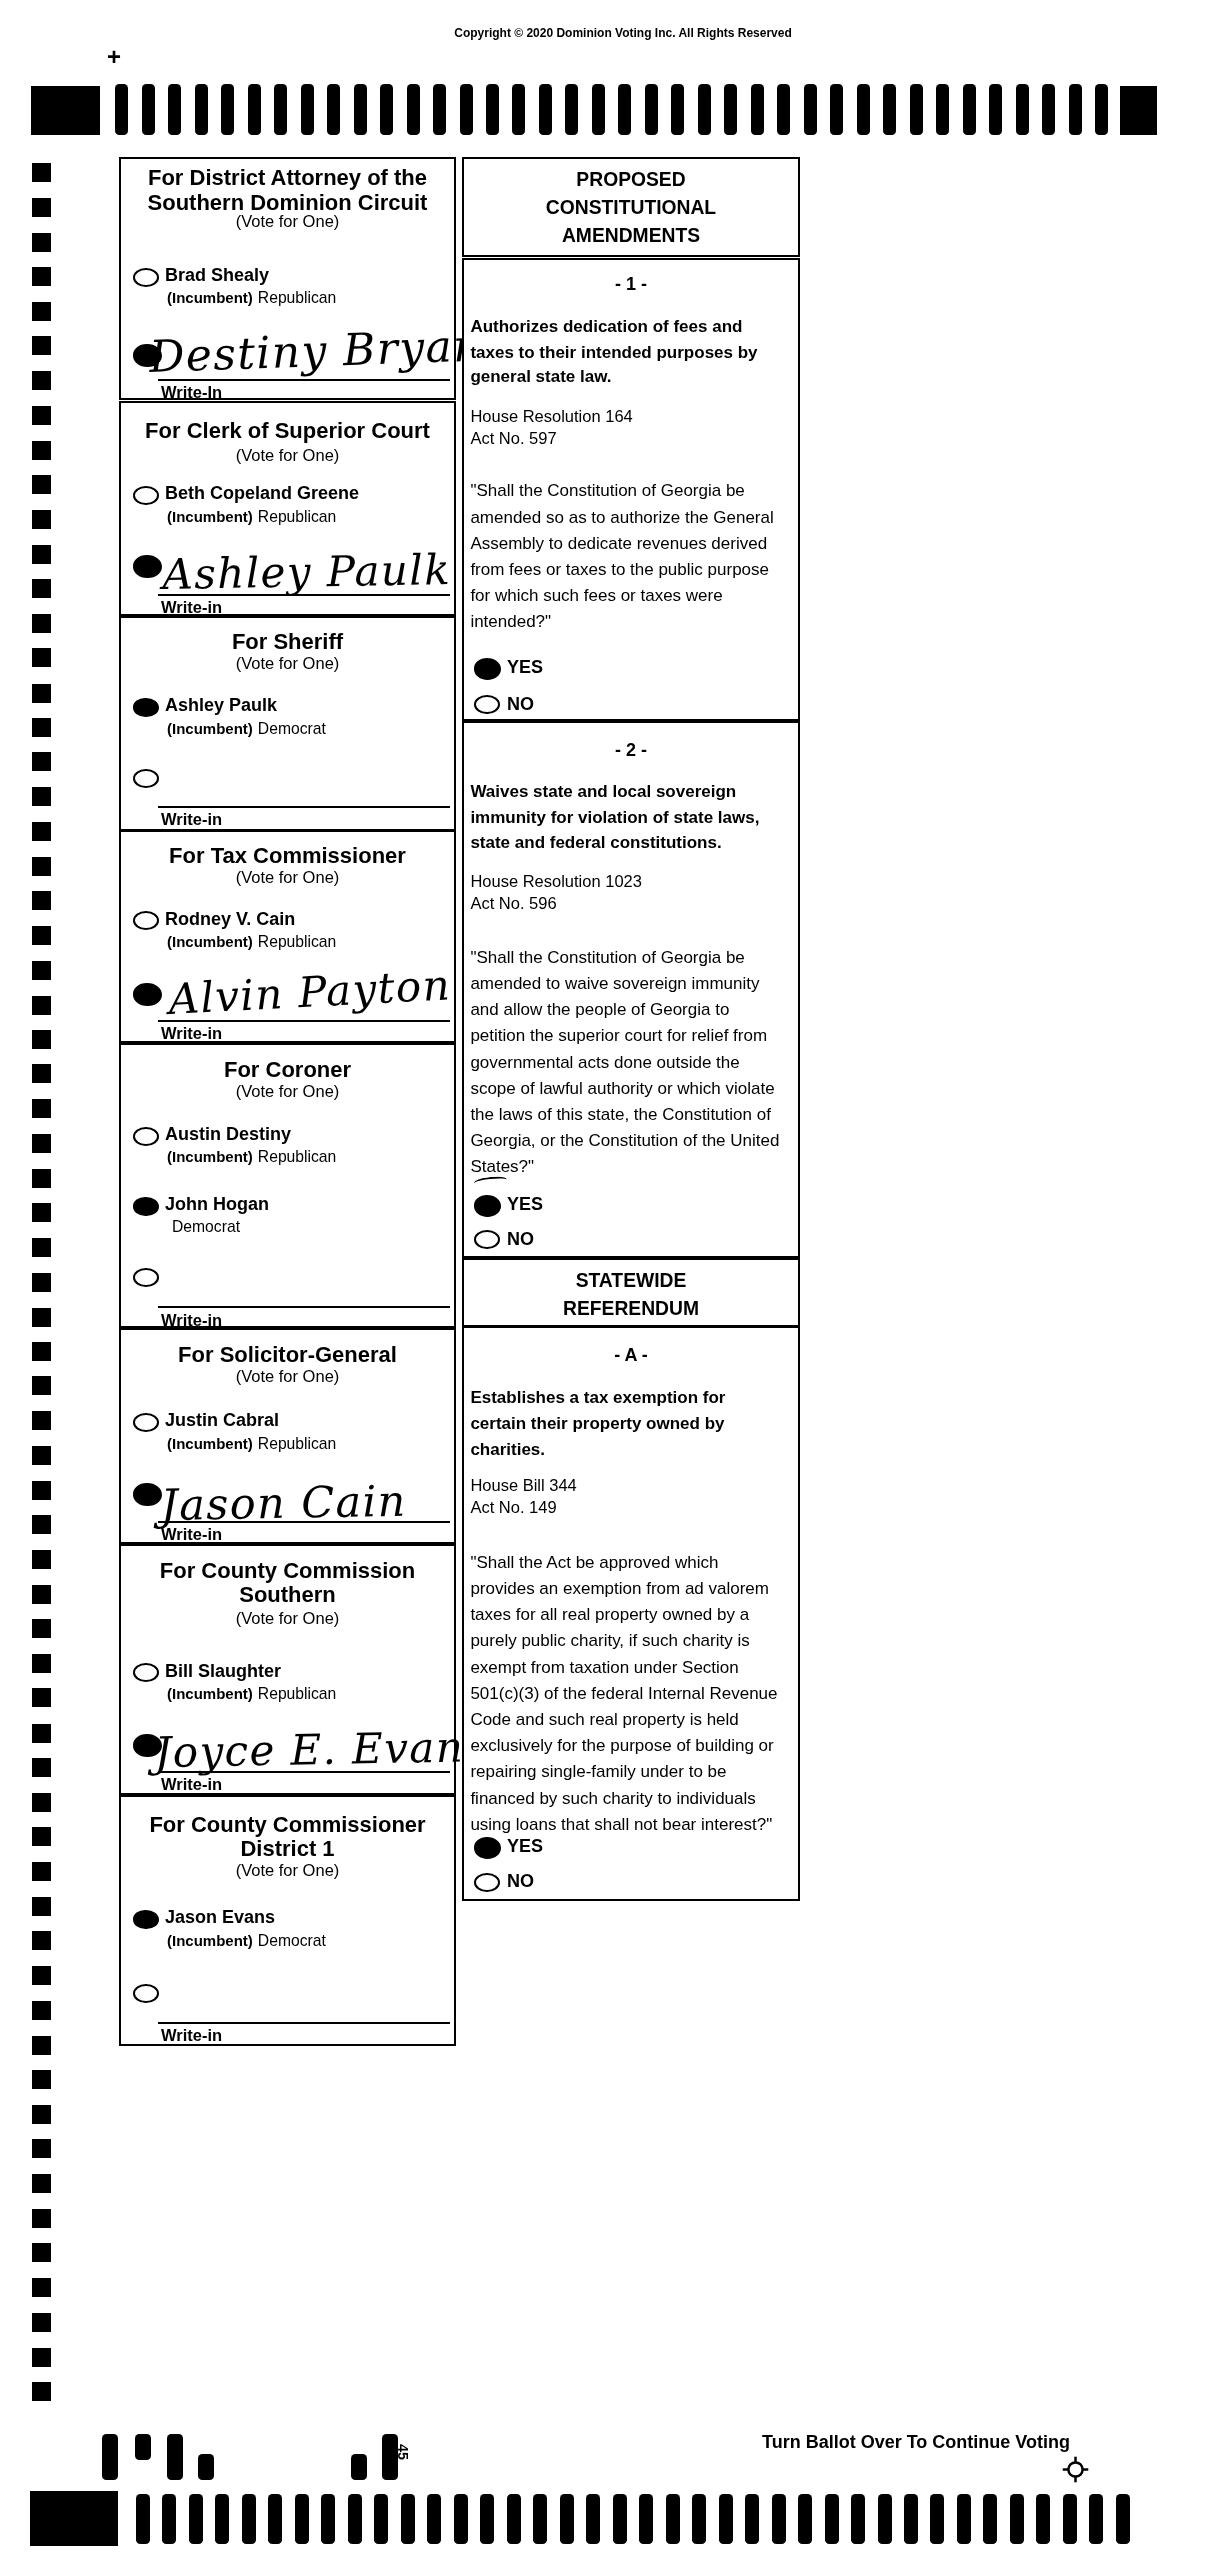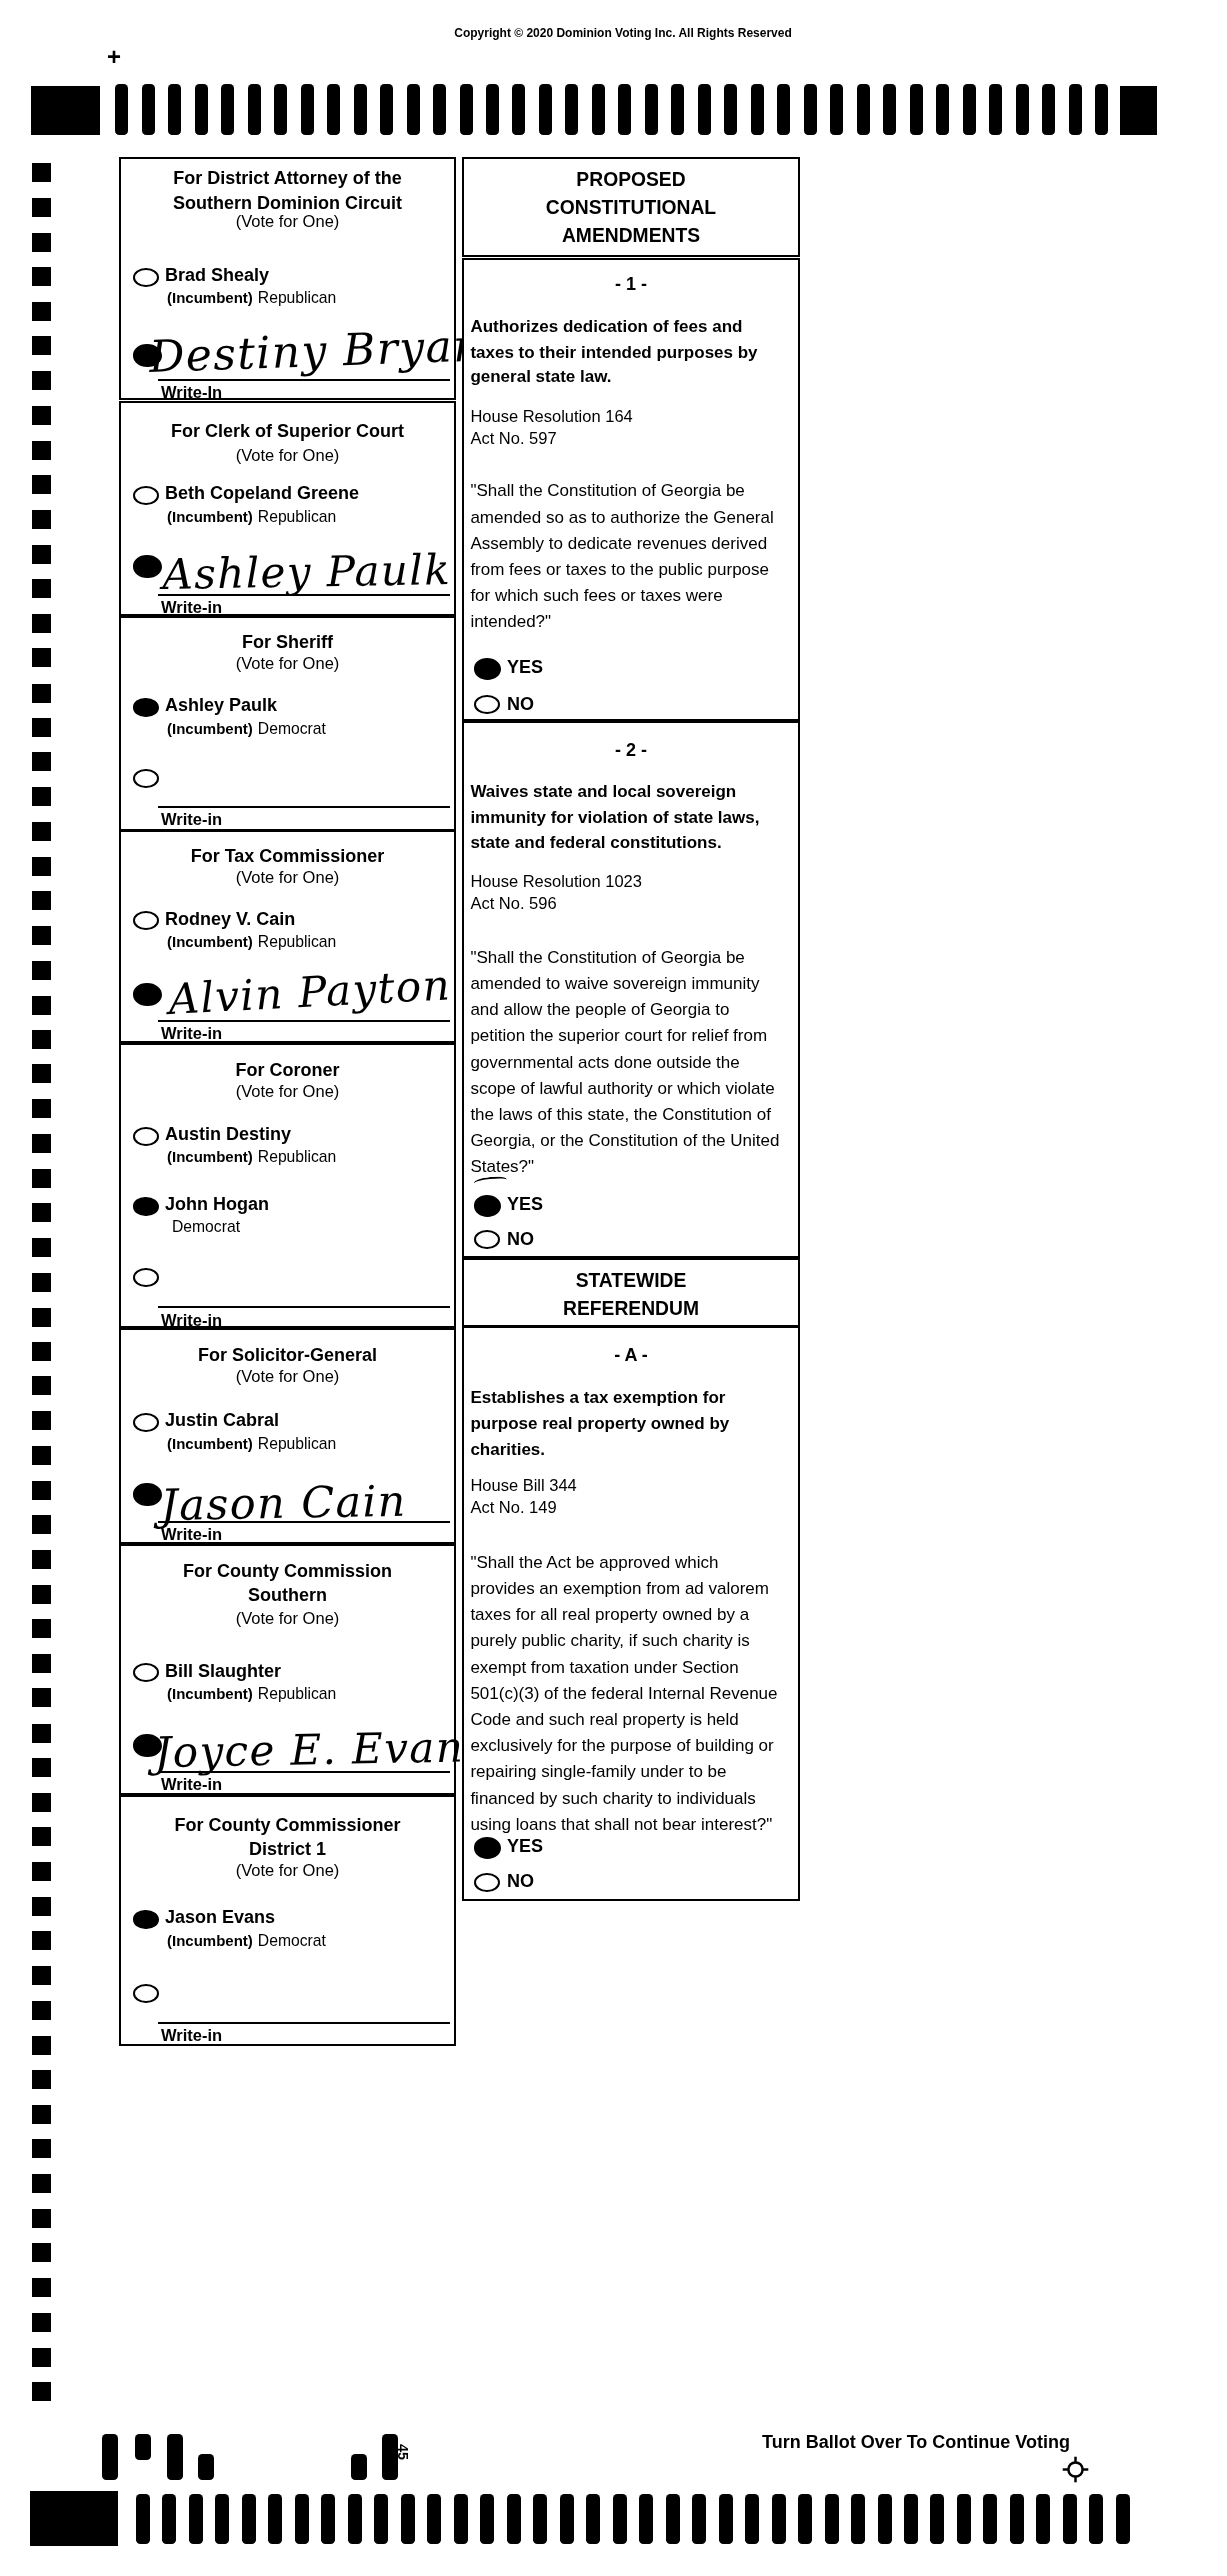--- a/index.html
+++ b/index.html
@@ -5,21 +5,21 @@
   html,body{margin:0;padding:0;background:#fff;}
   #ballot{position:relative;width:1228px;height:2576px;background:#fff;color:#000;
           font-family:"Liberation Sans",sans-serif;overflow:hidden;}
   .copyright{position:absolute;top:26px;left:623px;transform:translateX(-50%);
              font-size:12px;font-weight:bold;white-space:nowrap;}
   .plus{position:absolute;left:107px;top:43px;font-size:24px;font-weight:bold;}
   .mark{position:absolute;background:#000;}
   .bar{border-radius:4.3px;}
   .block{position:absolute;border:2.1px solid #000;box-sizing:border-box;background:#fff;}
   .cline{position:absolute;left:0;right:0;text-align:center;white-space:nowrap;}
-  .race-title{font-weight:bold;font-size:18px;line-height:24px;}
+  .race-title{font-weight:bold;font-size:22px;line-height:24px;}
   .vote-for{font-size:16.5px;}
   .cand-name{position:absolute;font-weight:bold;font-size:18px;white-space:nowrap;}
   .cand-sub{position:absolute;font-size:15.7px;white-space:nowrap;}
   .cand-sub .pfx{font-weight:bold;font-size:15px;}
   .cand-sub .party{margin-left:5px;}
   .oval{position:absolute;width:26px;height:19.3px;border:2.1px solid #000;border-radius:50%;
         box-sizing:border-box;background:#fff;}
   .oval.filled{background:#000;border-radius:48% 52% 50% 50%;}
   .wi-line{position:absolute;height:2.1px;background:#000;}
   .wi-label{position:absolute;font-weight:bold;font-size:16.5px;white-space:nowrap;}
@@ -294,21 +294,21 @@
         <div class="m-q" style="top: 431px;">States?"</div>
         <div class="oval filled" style="left: 10px; top: 472px; width: 27px; height: 21.5px;"></div>
         <div class="choice-label" style="left: 43px; top: 471px;">YES</div>
         <div class="oval" style="left: 10px; top: 507px;"></div>
         <div class="choice-label" style="left: 43px; top: 506px;">NO</div>
       </div>
       <div class="block" style="left: 462px; top: 1326px; width: 338px; height: 575px;">
         <div class="m-num" style="top: 17px;">- A -</div>
         <div></div>
         <div class="m-sum" style="top: 57px;">Establishes a tax exemption for</div>
-        <div class="m-sum" style="top: 83px;">purpose real property owned by</div>
+        <div class="m-sum" style="top: 83px;">certain their property owned by</div>
         <div class="m-sum" style="top: 109px;">charities.</div>
         <div class="m-ref" style="top: 146px;">House Bill 344</div>
         <div class="m-ref" style="top: 168px;">Act No. 149</div>
         <div class="m-q" style="top: 222px;">"Shall the Act be approved which</div>
         <div class="m-q" style="top: 248px;">provides an exemption from ad valorem</div>
         <div class="m-q" style="top: 274px;">taxes for all real property owned by a</div>
         <div class="m-q" style="top: 300px;">purely public charity, if such charity is</div>
         <div class="m-q" style="top: 327px;">exempt from taxation under Section</div>
         <div class="m-q" style="top: 353px;">501(c)(3) of the federal Internal Revenue</div>
         <div class="m-q" style="top: 379px;">Code and such real property is held</div>

